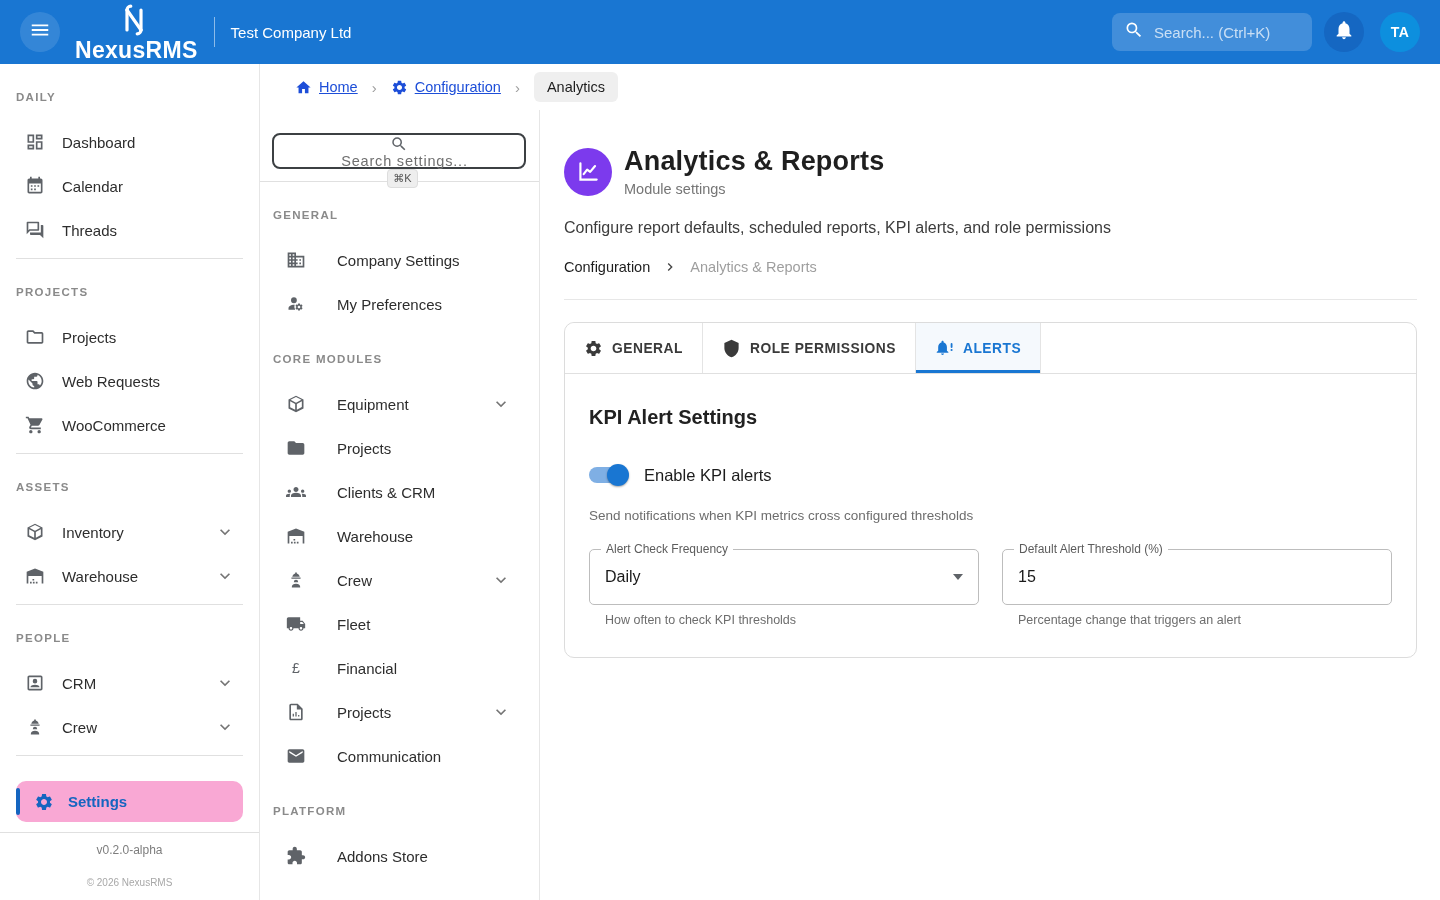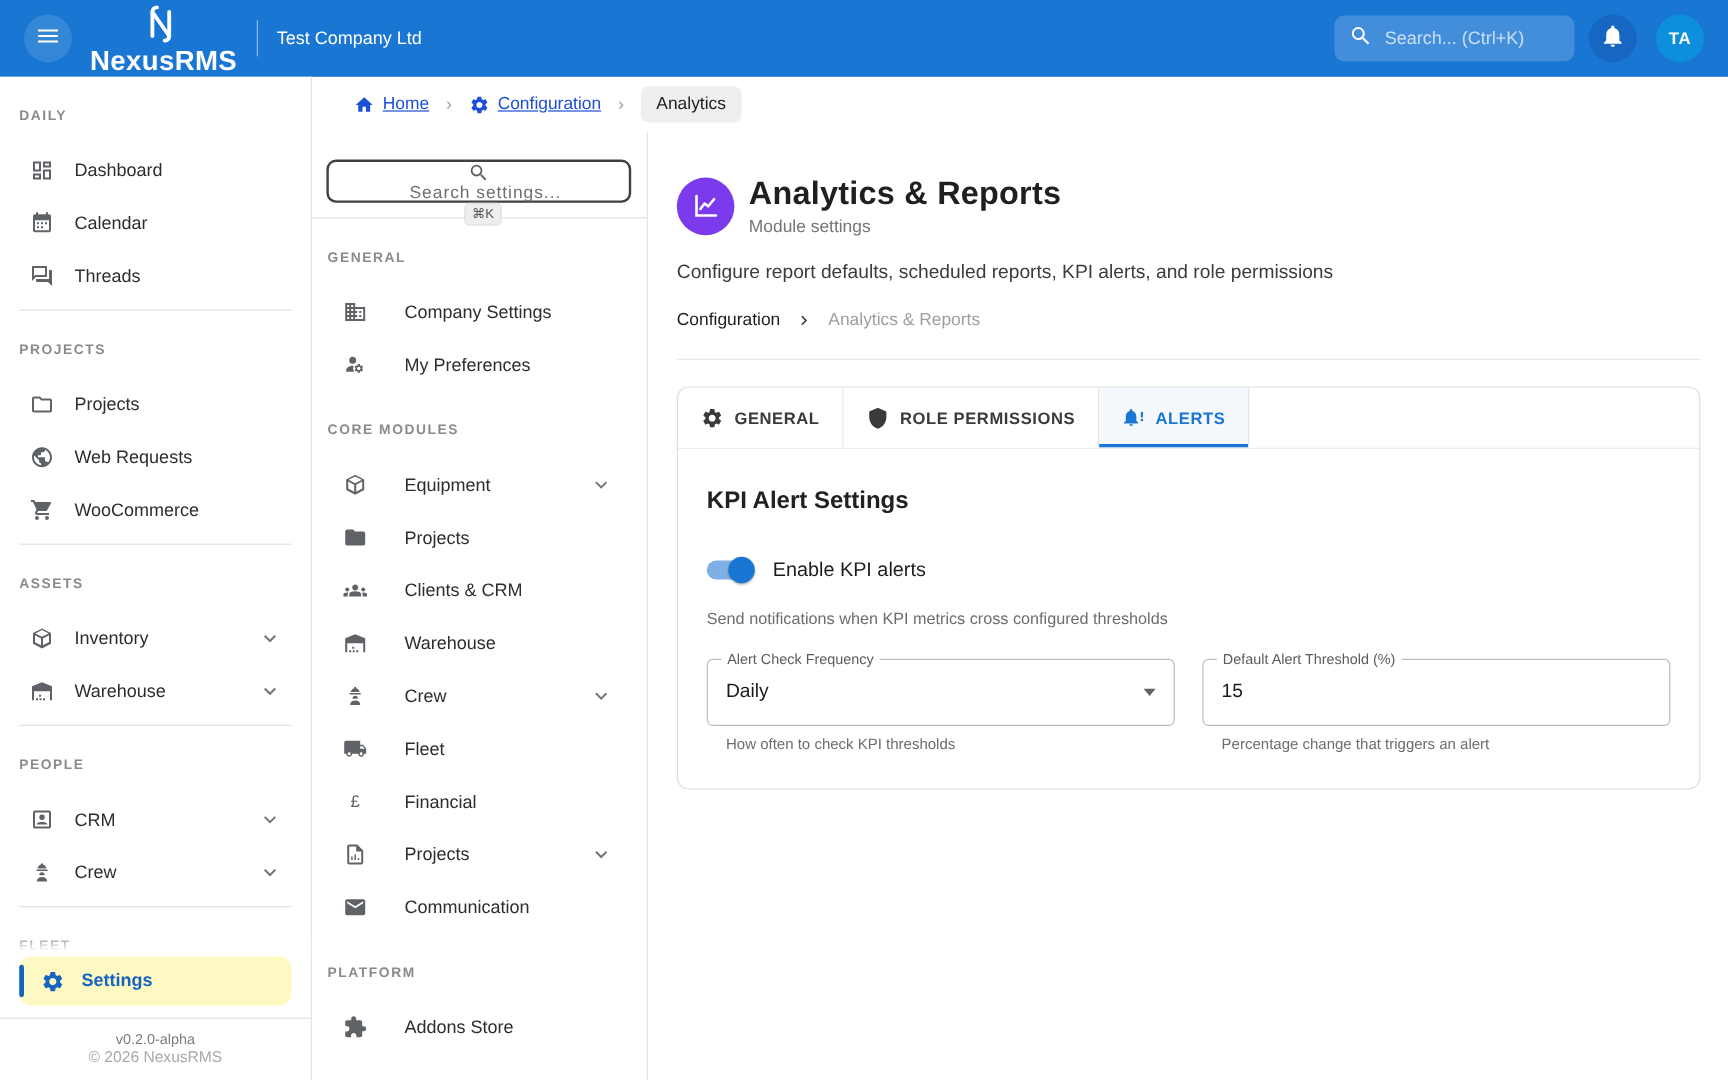--- a/index.html
+++ b/index.html
@@ -25,27 +25,27 @@
   .sidebar{width:259px;flex:0 0 auto;border-right:1px solid #e6e6e6;display:flex;flex-direction:column;background:#fff;}
   .sidebar-scroll{flex:1;overflow:hidden;}
   .nav-label{padding:26px 16px 16px;font-size:11.5px;font-weight:700;letter-spacing:1.3px;color:#8a8a8a;line-height:14px;}
   .nav-item{height:44px;display:flex;align-items:center;padding:0 24px 0 25px;color:#2d2d2d;font-size:15px;cursor:pointer;}
   .nav-item .ic{color:#5f6368;display:flex;flex:0 0 auto;}
   .nav-item .lbl{margin-left:17px;white-space:nowrap;}
   .nav-item .chev{margin-left:auto;color:#757575;display:flex;}
   .nav-div{border-top:1px solid #e0e0e0;margin:6px 16px 0;}
   .fade{height:16px;margin-top:-16px;position:relative;background:linear-gradient(rgba(255,255,255,0),#fff 85%);}
   .sidebar-pinned{margin:2px 16px 10px;}
-  .pinned-item{position:relative;height:41px;border-radius:10px;background:#fef9c3;display:flex;align-items:center;padding-left:18px;color:#1565C0;font-weight:600;font-size:15px;cursor:pointer;}
+  .pinned-item{position:relative;height:41px;border-radius:10px;background:#f9a8d4;display:flex;align-items:center;padding-left:18px;color:#1565C0;font-weight:600;font-size:15px;cursor:pointer;}
   .pinned-item .bar{position:absolute;left:0;top:7px;bottom:7px;width:4px;border-radius:2px;background:#1565C0;}
   .pinned-item .ic{display:flex;color:#1565C0;}
   .pinned-item .lbl{margin-left:14px;}
   .sidebar-footer{border-top:1px solid #e0e0e0;padding:10px 0 12px;text-align:center;}
   .version{font-size:12px;color:#7d7d7d;}
-  .copyright{font-size:13px;color:#a8a8a8;margin-top:0;}
+  .copyright{font-size:10px;color:#a8a8a8;margin-top:20px;}
 
   .main-col{flex:1;display:flex;flex-direction:column;min-width:0;}
   .crumb-bar{height:46px;flex:0 0 auto;display:flex;align-items:center;padding-left:35px;}
   .crumb{display:flex;align-items:center;color:#1d4ed8;font-size:14.5px;font-weight:500;cursor:pointer;text-decoration:underline;}
   .crumb .ic{display:flex;margin-right:7px;}
   .crumb-sep{color:#9e9e9e;margin:0 14px;font-size:15px;}
   .crumb-chip{background:#efefef;border-radius:6px;padding:7px 13px;color:#1d1d1d;font-size:14.5px;font-weight:500;}
 
   .content-row{flex:1;display:flex;min-height:0;}
   .s2{width:279px;flex:0 0 auto;border-right:1px solid #e6e6e6;overflow:hidden;background:#fff;}

